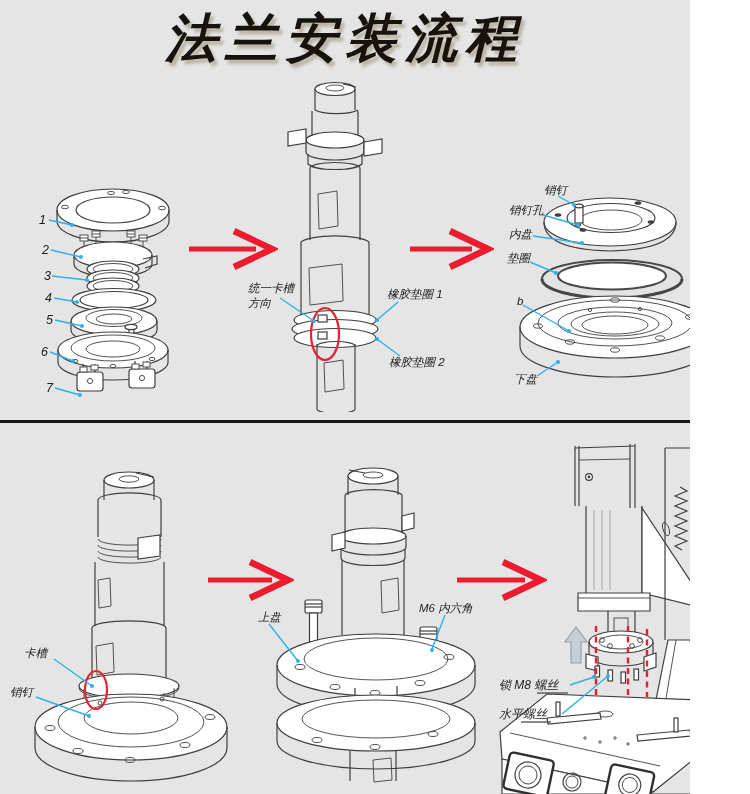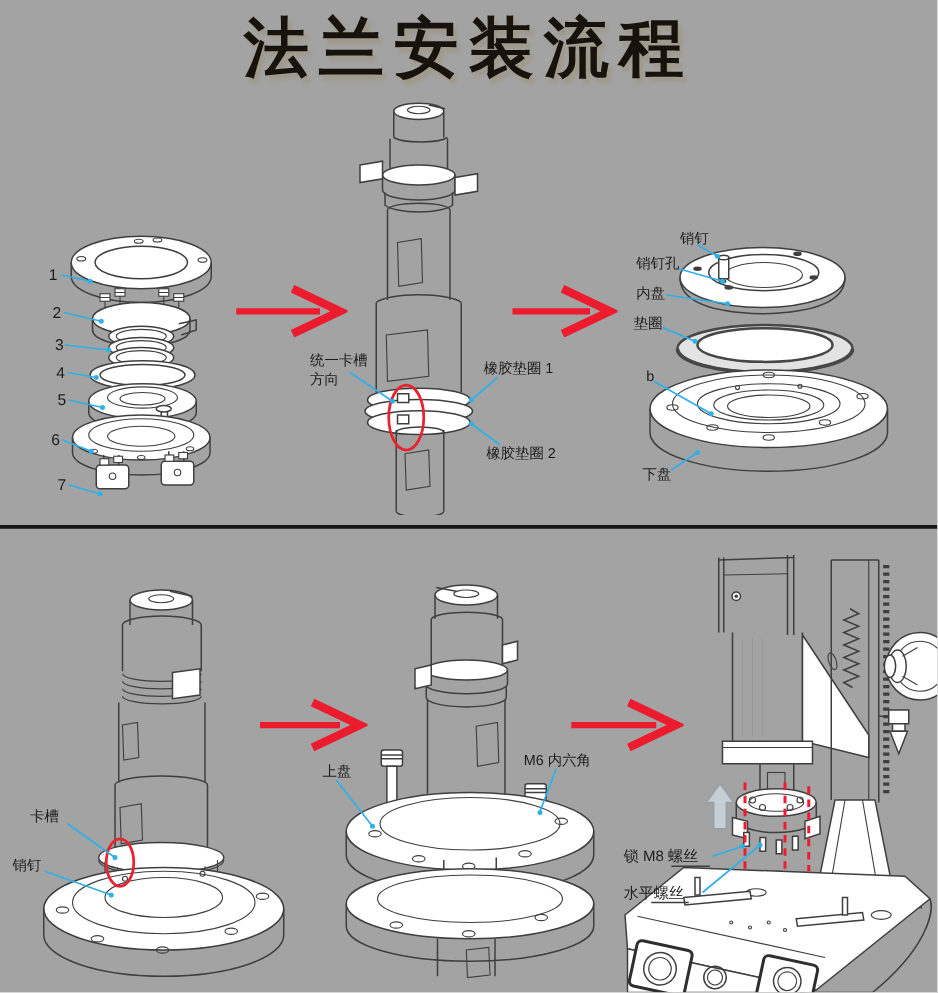--- a/index.html
+++ b/index.html
@@ -1,17 +1,17 @@
 <!DOCTYPE html>
 <html><head>
 <meta charset="utf-8">
 <style>
   html,body{margin:0;padding:0;background:#ffffff;}
-  #canvas{position:relative;width:750px;height:794px;background:#a3a3a3;overflow:hidden;
-          font-family:"Liberation Sans",sans-serif;}
+  #canvas{position:relative;width:690px;height:794px;background:#e5e5e5;overflow:hidden;
+          font-family:"Liberation Sans",sans-serif;font-style:italic;}
   #title{position:absolute;left:0;top:4px;width:100%;text-align:center;
          font-family:"DejaVu Serif","Liberation Serif",serif;font-weight:900;
          font-size:52px;letter-spacing:8px;color:#17120b;
          text-shadow:3px 4px 3px rgba(158,146,122,0.6);}
   .panel{position:absolute;}
   #divider{position:absolute;left:0;top:420px;width:750px;height:3px;background:#181818;}
   svg{display:block;}
   svg text{font-family:"Liberation Sans",sans-serif;fill:#1c1c1c;}
   .lbl{font-size:11.5px;}
   .lblb{font-size:12px;}

